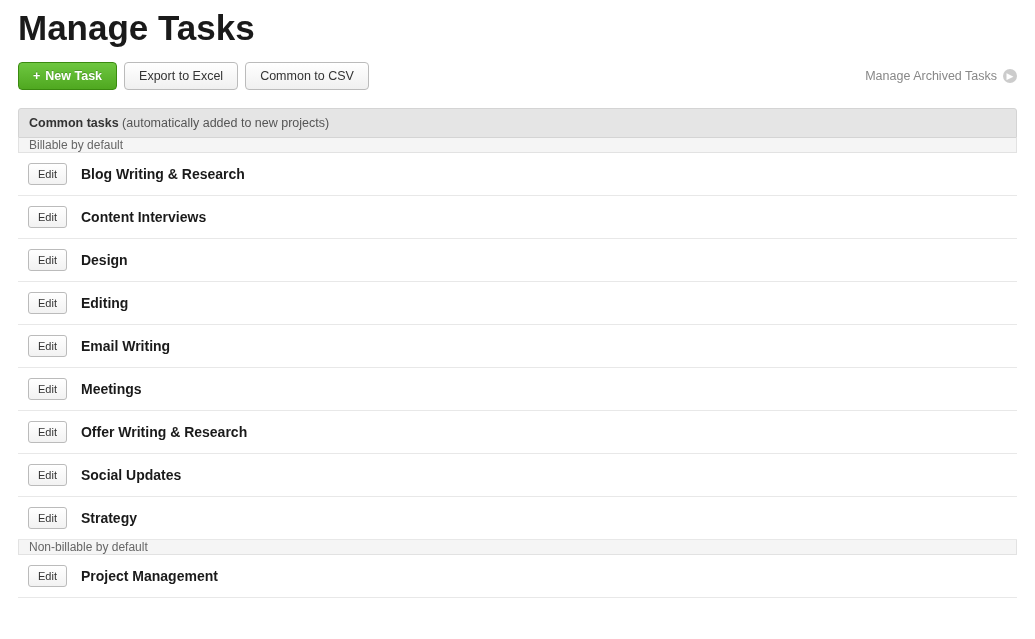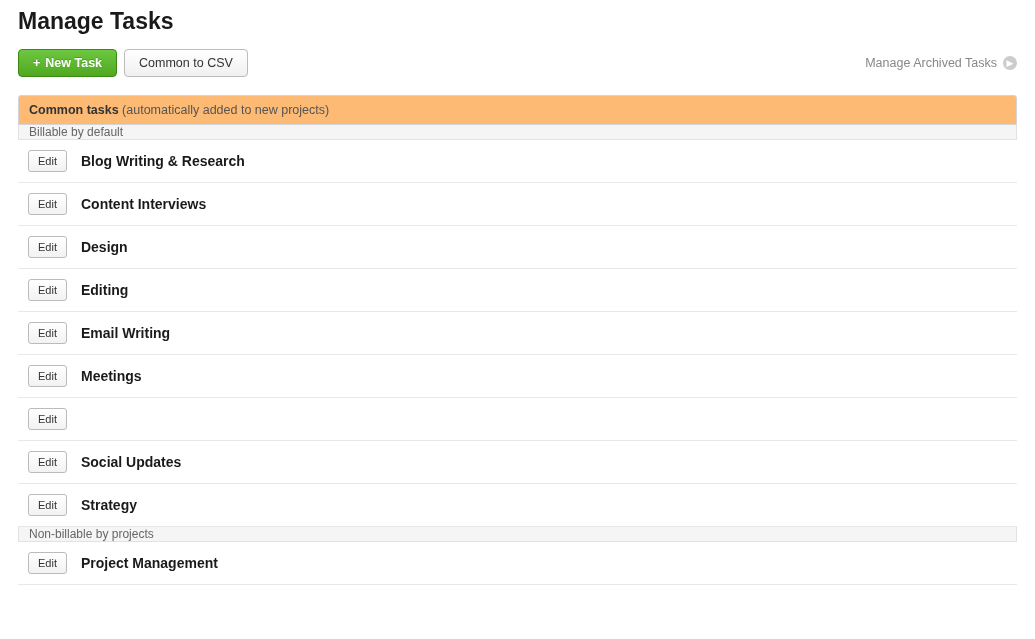--- a/index.html
+++ b/index.html
@@ -8,21 +8,21 @@
       box-sizing: border-box;
     }
     body {
       font-family: "Helvetica Neue", Helvetica, Arial, sans-serif;
       background: #fff;
       padding: 0 18px 18px 18px;
       color: #333;
       font-size: 13px;
     }
     .page-title {
-      font-size: 23px;
+      font-size: 35px;
       font-weight: bold;
       color: #1a1a1a;
       margin-bottom: 14px;
       padding-top: 8px;
     }
     .toolbar {
       display: flex;
       align-items: center;
       margin-bottom: 18px;
     }
@@ -66,21 +66,21 @@
       border-radius: 50%;
       background: #ccc;
       display: inline-flex;
       align-items: center;
       justify-content: center;
       color: #fff;
       font-size: 9px;
       line-height: 1;
     }
     .section-header {
-      background: #fdba74;
+      background: #e5e5e5;
       border: 1px solid #d4d4d4;
       border-radius: 3px 3px 0 0;
       padding: 7px 10px;
       font-size: 12.5px;
       color: #555;
     }
     .section-header strong {
       color: #333;
       font-weight: bold;
     }
@@ -120,20 +120,21 @@
 </head>
 <body>
 
 <h1 class="page-title">Manage Tasks</h1>
 
 <div class="toolbar">
   <button class="btn btn-primary">
     <span class="plus">+</span>
     <span>New Task</span>
   </button>
+  <button class="btn">Export to Excel</button>
   <button class="btn">Common to CSV</button>
   <div class="spacer"></div>
   <a class="link-right">
     <span>Manage Archived Tasks</span>
     <span class="circle-arrow">▶</span>
   </a>
 </div>
 
 <div class="section-header">
   <strong>Common tasks</strong>
@@ -162,31 +163,32 @@
     <div class="task-row">
       <button class="edit-btn">Edit</button>
       <span class="task-name">Email Writing</span>
     </div>
     <div class="task-row">
       <button class="edit-btn">Edit</button>
       <span class="task-name">Meetings</span>
     </div>
     <div class="task-row">
       <button class="edit-btn">Edit</button>
+      <span class="task-name">Offer Writing &amp; Research</span>
     </div>
     <div class="task-row">
       <button class="edit-btn">Edit</button>
       <span class="task-name">Social Updates</span>
     </div>
     <div class="task-row">
       <button class="edit-btn">Edit</button>
       <span class="task-name">Strategy</span>
     </div>
   </div>
 
-<div class="sub-header">Non-billable by projects</div>
+<div class="sub-header">Non-billable by default</div>
 
 <div id="non-billable-list">
     <div class="task-row">
       <button class="edit-btn">Edit</button>
       <span class="task-name">Project Management</span>
     </div>
   </div>
 
 </body></html>

